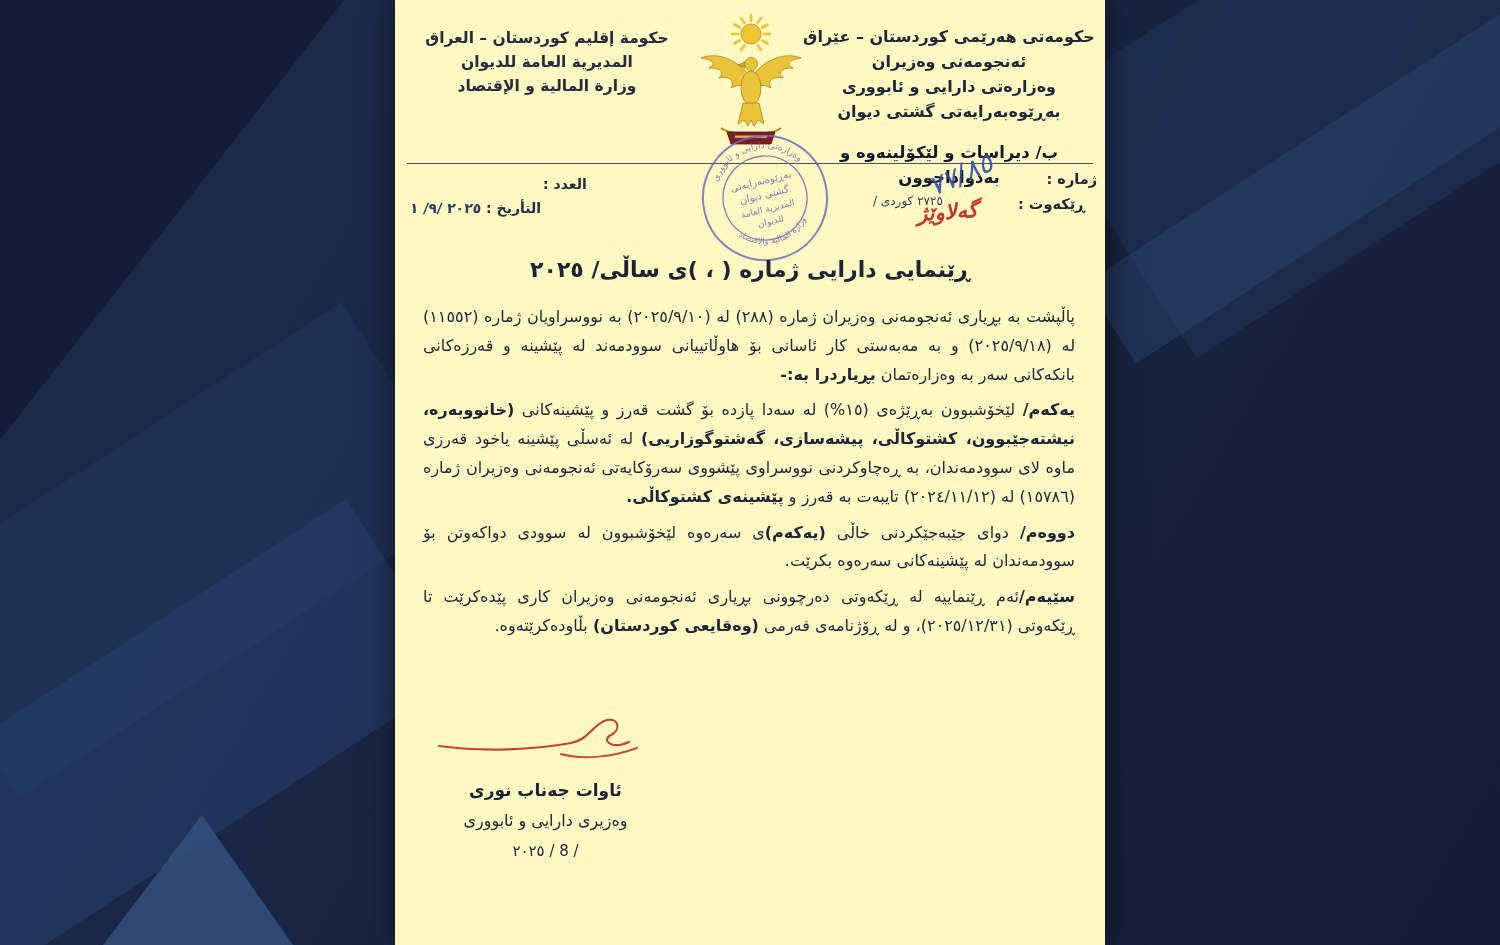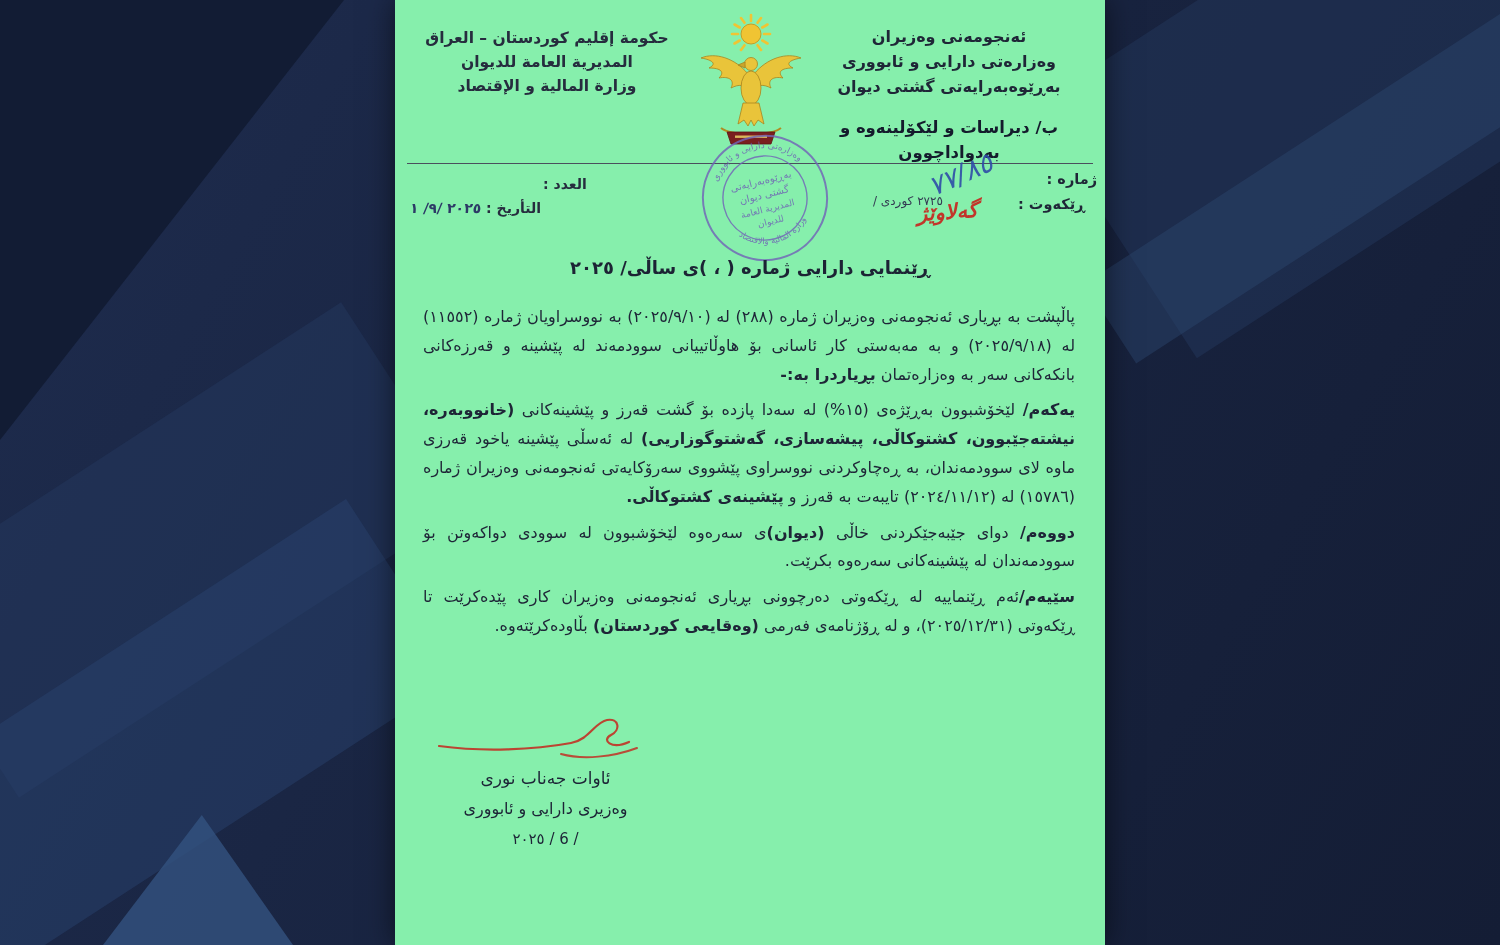--- a/index.html
+++ b/index.html
@@ -12,21 +12,21 @@
   .s1{left:0;top:0;width:400px;height:440px;background:#101a30;opacity:.85;
       clip-path:polygon(0 0,86% 0,0 100%);}
   .s2{left:-90px;top:430px;width:540px;height:240px;background:#23375d;opacity:.5;transform:rotate(-33deg);}
   .s3{left:-130px;top:640px;width:580px;height:210px;background:#2b4472;opacity:.45;transform:rotate(-33deg);}
   .s4{left:103px;top:815px;width:190px;height:130px;background:#33527f;opacity:.8;
       clip-path:polygon(0 100%,100% 100%,52% 0);}
   .s5{right:-130px;top:-70px;width:560px;height:300px;background:#223357;opacity:.6;transform:rotate(-33deg);}
   .s6{right:-70px;top:140px;width:500px;height:95px;background:#2d466f;opacity:.45;transform:rotate(-33deg);}
 
   .page{position:absolute;left:395px;top:0;width:710px;height:945px;
-        background:#86efac;box-shadow:0 0 28px rgba(0,0,0,.55);}
+        background:#fef9c3;box-shadow:0 0 28px rgba(0,0,0,.55);}
 
   .hdr-arabic{position:absolute;top:26px;left:18px;width:268px;text-align:center;
         direction:rtl;font-weight:700;font-size:15.5px;line-height:24px;color:#262c3e;}
   .hdr-arabic .l5{color:#71603a;margin-top:3px;}
   .hdr-kurdish{position:absolute;top:24px;right:6px;width:300px;text-align:center;
         direction:rtl;font-weight:700;font-size:16px;line-height:25px;color:#1f2637;}
   .hdr-kurdish .l5{font-size:16.5px;margin-top:16px;color:#141b2c;}
 
   .emblem{position:absolute;top:8px;left:296px;width:120px;height:142px;}
 
@@ -40,31 +40,31 @@
   .m-rekawt{position:absolute;top:196px;right:20px;font-size:14.5px;font-weight:700;color:#1f2637;direction:rtl;}
   .m-hand{position:absolute;top:150px;left:530px;width:110px;font-size:27px;color:#2f4da8;
         transform:rotate(-24deg);font-style:italic;letter-spacing:2px;opacity:.9;direction:ltr;}
   .m-kurdi{position:absolute;top:194px;left:478px;font-size:12px;color:#333a52;direction:ltr;}
   .m-red{position:absolute;top:200px;left:522px;font-size:21px;font-weight:700;color:#c1362a;
         transform:rotate(-4deg);direction:rtl;font-style:italic;}
 
   .stamp{position:absolute;top:128px;left:300px;width:140px;height:140px;
         transform:rotate(-14deg);opacity:.82;}
 
-  .title{position:absolute;top:257px;left:0;right:0;text-align:center;font-size:18px;
+  .title{position:absolute;top:257px;left:0;right:0;text-align:center;font-size:22px;
         font-weight:700;color:#1c2334;direction:rtl;}
 
   .body{position:absolute;top:303px;left:28px;width:652px;direction:rtl;text-align:justify;
         font-size:16px;line-height:28.8px;color:#1e2537;}
   .body p{margin:0 0 7px 0;}
   .b{font-weight:700;}
 
   .sig{position:absolute;top:710px;left:38px;width:225px;text-align:center;direction:rtl;color:#1c2336;}
   .sig svg{display:block;margin:0 auto;}
-  .sig-name{font-size:17px;font-weight:400;margin-top:6px;}
+  .sig-name{font-size:17px;font-weight:700;margin-top:18px;}
   .sig-role{font-size:16px;margin-top:11px;}
   .sig-date{font-size:15px;margin-top:12px;direction:ltr;}
 </style>
 </head>
 <body>
 
 <div>
   <div class="shape s1"></div>
   <div class="shape s2"></div>
   <div class="shape s3"></div>
@@ -107,20 +107,21 @@
         <path d="M54,54 L47,57 L54,60 Z" fill="#caa52b"></path>
         <path d="M52,95 L47,116 L53,112 L57,118 L60,112 L63,118 L67,112 L73,116 L68,95 Z"></path>
       </g>
       <path d="M30,120 C40,128 80,128 90,120" stroke="#b08c23" fill="none" stroke-width="2"></path>
       <path d="M36,124 L84,124 L80,136 L40,136 Z" fill="#7a1f1f" stroke="#5d1414" stroke-width="0.8"></path>
       <rect x="44" y="127.5" width="32" height="2.4" fill="#d9b65a"></rect>
     </svg>
   </div>
 
   <div class="hdr-kurdish">
+    <div>حکومەتی هەرێمی کوردستان – عێراق</div>
     <div>ئەنجومەنی وەزیران</div>
     <div>وەزارەتی دارایی و ئابووری</div>
     <div>بەڕێوەبەرایەتی گشتی دیوان</div>
     <div class="l5">ب/ دیراسات و لێکۆلینەوە و بەدواداچوون</div>
   </div>
 
   <div class="rule"></div>
 
   <div class="m-adad">العدد :</div>
   <div class="m-tarikh">
@@ -152,27 +153,27 @@
       <text x="70" y="84" text-anchor="middle" font-size="9" fill="#6f61b5">المديرية العامة</text>
       <text x="70" y="97" text-anchor="middle" font-size="9" fill="#6f61b5">للديوان</text>
     </svg>
   </div>
 
   <div class="title">ڕێنمایی دارایی  ژمارە ( ، )ی ساڵی/ ٢٠٢٥</div>
 
   <div class="body">
     <p><span>پاڵپشت بە بڕیاری ئەنجومەنی وەزیران ژمارە (٢٨٨) لە (٢٠٢٥/٩/١٠) بە نووسراویان ژمارە (١١٥٥٢) لە (٢٠٢٥/٩/١٨) و بە مەبەستی کار ئاسانی بۆ هاوڵاتییانی سوودمەند لە پێشینە و قەرزەکانی بانکەکانی سەر بە وەزارەتمان </span><span class="b">بڕیاردرا بە:-</span></p>
     <p><span class="b">یەکەم/</span><span> لێخۆشبوون بەڕێژەی (١٥%) لە سەدا پازدە بۆ گشت قەرز و پێشینەکانی </span><span class="b">(خانووبەرە، نیشتەجێبوون، کشتوکاڵی، پیشەسازی، گەشتوگوزاریی)</span><span> لە ئەسڵی پێشینە یاخود قەرزی ماوە لای سوودمەندان، بە ڕەچاوکردنی نووسراوی پێشووی سەرۆکایەتی ئەنجومەنی وەزیران  ژمارە (١٥٧٨٦) لە (٢٠٢٤/١١/١٢) تایبەت بە قەرز و </span><span class="b">پێشینەی کشتوکاڵی.</span></p>
-    <p><span class="b">دووەم/</span><span> دوای جێبەجێکردنی خاڵی </span><span class="b">(دیوان)</span><span>ی سەرەوە لێخۆشبوون لە سوودی دواکەوتن بۆ سوودمەندان لە پێشینەکانی سەرەوە بکرێت.</span></p>
+    <p><span class="b">دووەم/</span><span> دوای جێبەجێکردنی خاڵی </span><span class="b">(یەکەم)</span><span>ی سەرەوە لێخۆشبوون لە سوودی دواکەوتن بۆ سوودمەندان لە پێشینەکانی سەرەوە بکرێت.</span></p>
     <p><span class="b">سێیەم/</span><span>ئەم ڕێنماییە لە ڕێکەوتی دەرچوونی بڕیاری ئەنجومەنی وەزیران کاری پێدەکرێت تا ڕێکەوتی (٢٠٢٥/١٢/٣١)، و لە ڕۆژنامەی فەرمی </span><span class="b">(وەقایعی کوردستان)</span><span> بڵاودەکرێتەوە.</span></p>
   </div>
 
   <div class="sig">
     <svg width="225" height="52" viewBox="0 0 225 52">
       <path d="M6,36 C50,42 100,40 138,33 C156,30 162,12 174,10 C186,8 188,20 178,25 C168,30 178,40 196,32" fill="none" stroke="#bf3a2b" stroke-width="2.2" stroke-linecap="round" opacity="0.95"></path>
       <path d="M128,44 C150,50 180,47 204,38" fill="none" stroke="#bf3a2b" stroke-width="2" stroke-linecap="round" opacity="0.9"></path>
     </svg>
     <div class="sig-name">ئاوات جەناب نوری</div>
     <div class="sig-role">وەزیری دارایی و ئابووری</div>
-    <div class="sig-date">٢٠٢٥ / 6 /</div>
+    <div class="sig-date">٢٠٢٥ / 8 /</div>
   </div>
 
 </div>
 
 </body></html>

